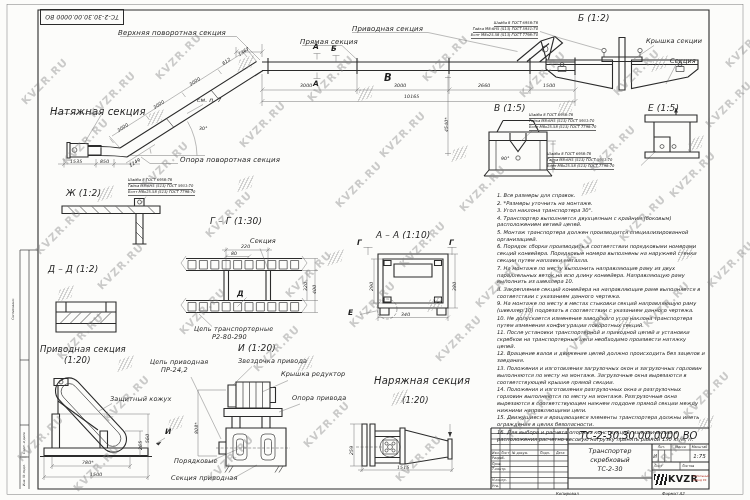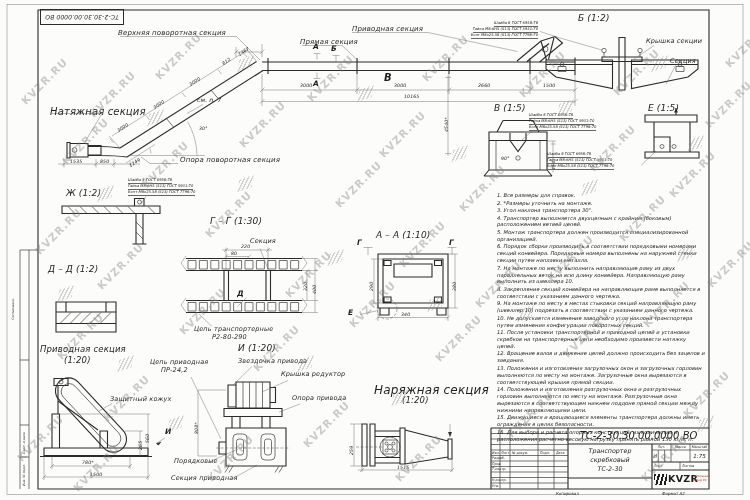--- a/index.html
+++ b/index.html
@@ -295,21 +295,21 @@
 <span class="lb dm" style="left:90px;top:471.5px">1500</span>
 
 <span class="lb vt" style="left:238px;top:343px">И (1:20)</span>
 <span class="lb" style="left:150px;top:358px">Цепь приводная</span>
 <span class="lb" style="left:161px;top:366px">ПР-24,2</span>
 <span class="lb" style="left:238px;top:357px">Звездочка привода</span>
 <span class="lb" style="left:281px;top:370px">Крышка редуктор</span>
 <span class="lb" style="left:292px;top:394px">Опора привода</span>
 <span class="lb dm r90" style="left:193.5px;top:434px">808*</span>
 
-<span class="lb" style="left:374px;top:383px;font-size:12px">Наряжная секция</span>
+<span class="lb" style="left:374px;top:375px;font-size:10px">Наряжная секция</span>
 <span class="lb" style="left:402px;top:395px;font-size:8.5px">(1:20)</span>
 <span class="lb dm r90" style="left:348.5px;top:455px">259</span>
 <span class="lb dm" style="left:397px;top:465px">1515</span>
 
 <div style="position:absolute;left:497px;top:192px;width:209px">
   <div class="note">1. Все размеры для справок.</div>
   <div class="note">2. *Размеры уточнить на монтаже.</div>
   <div class="note">3. Угол наклона транспортера 30°.</div>
   <div class="note">4. Транспортер выполняется двухцепным с крайним (боковым) расположением ветвей цепей.</div>
   <div class="note">5. Монтаж транспортера должен производится специализированной организацией.</div>

